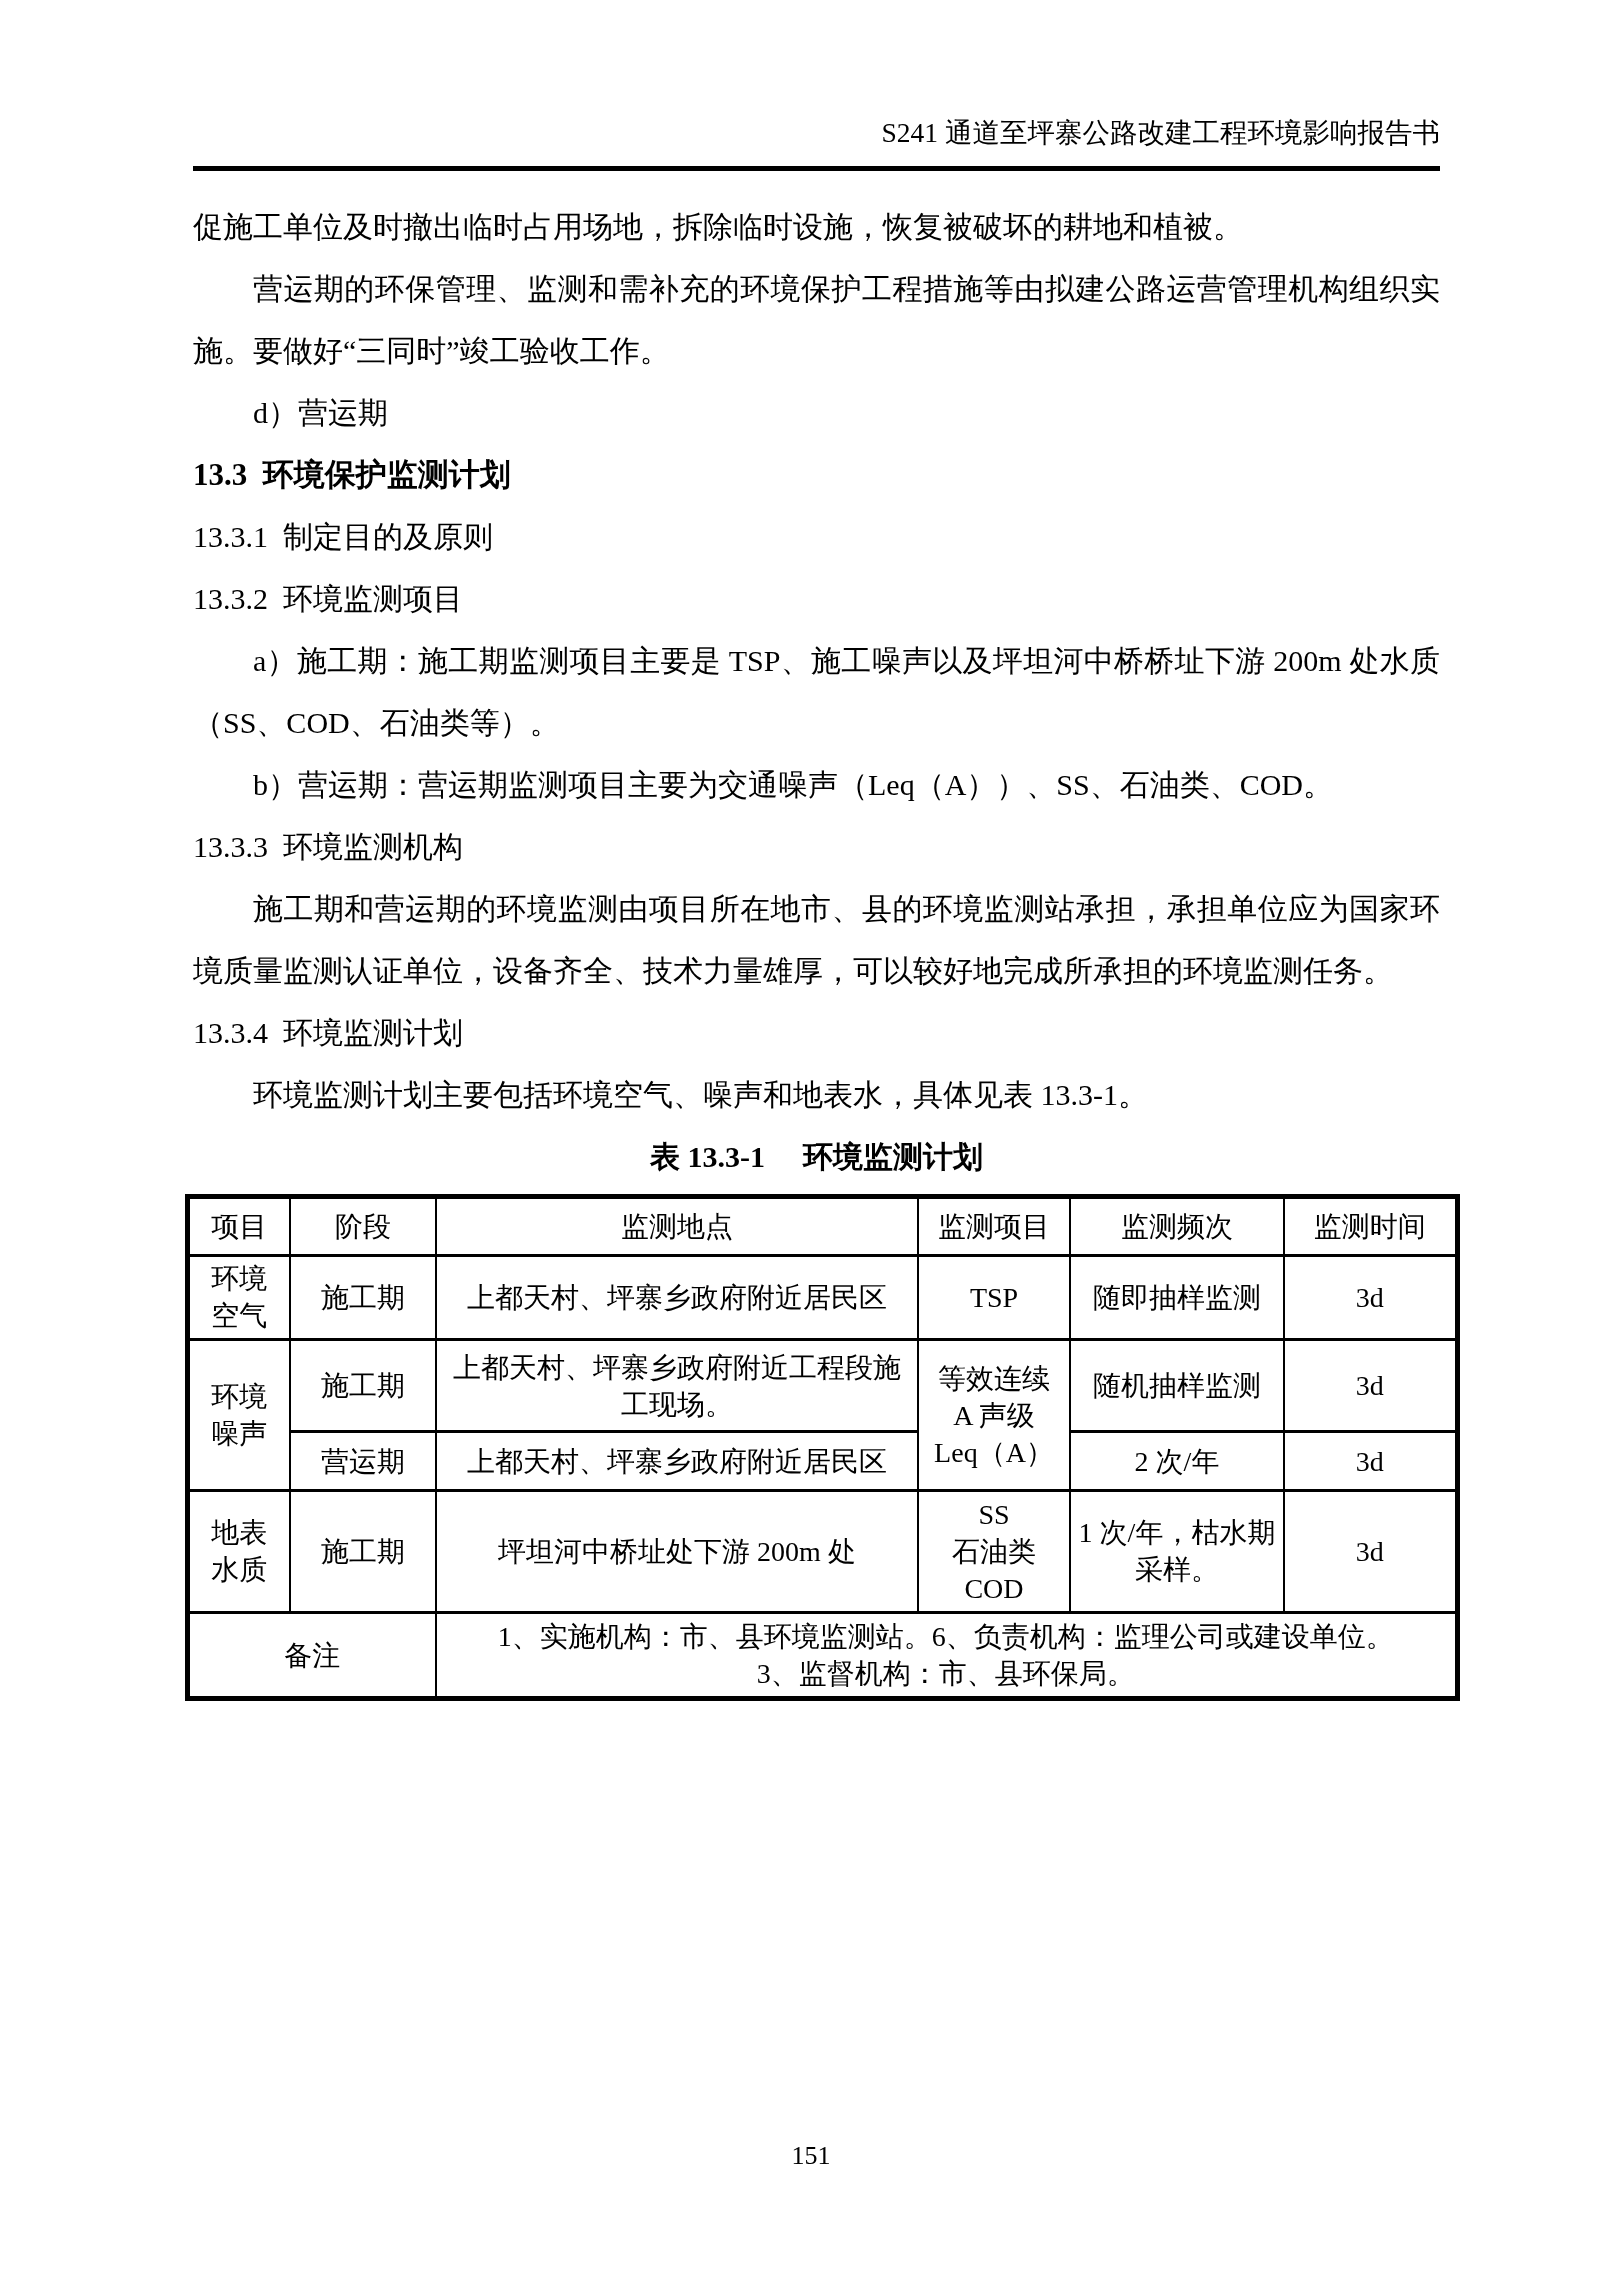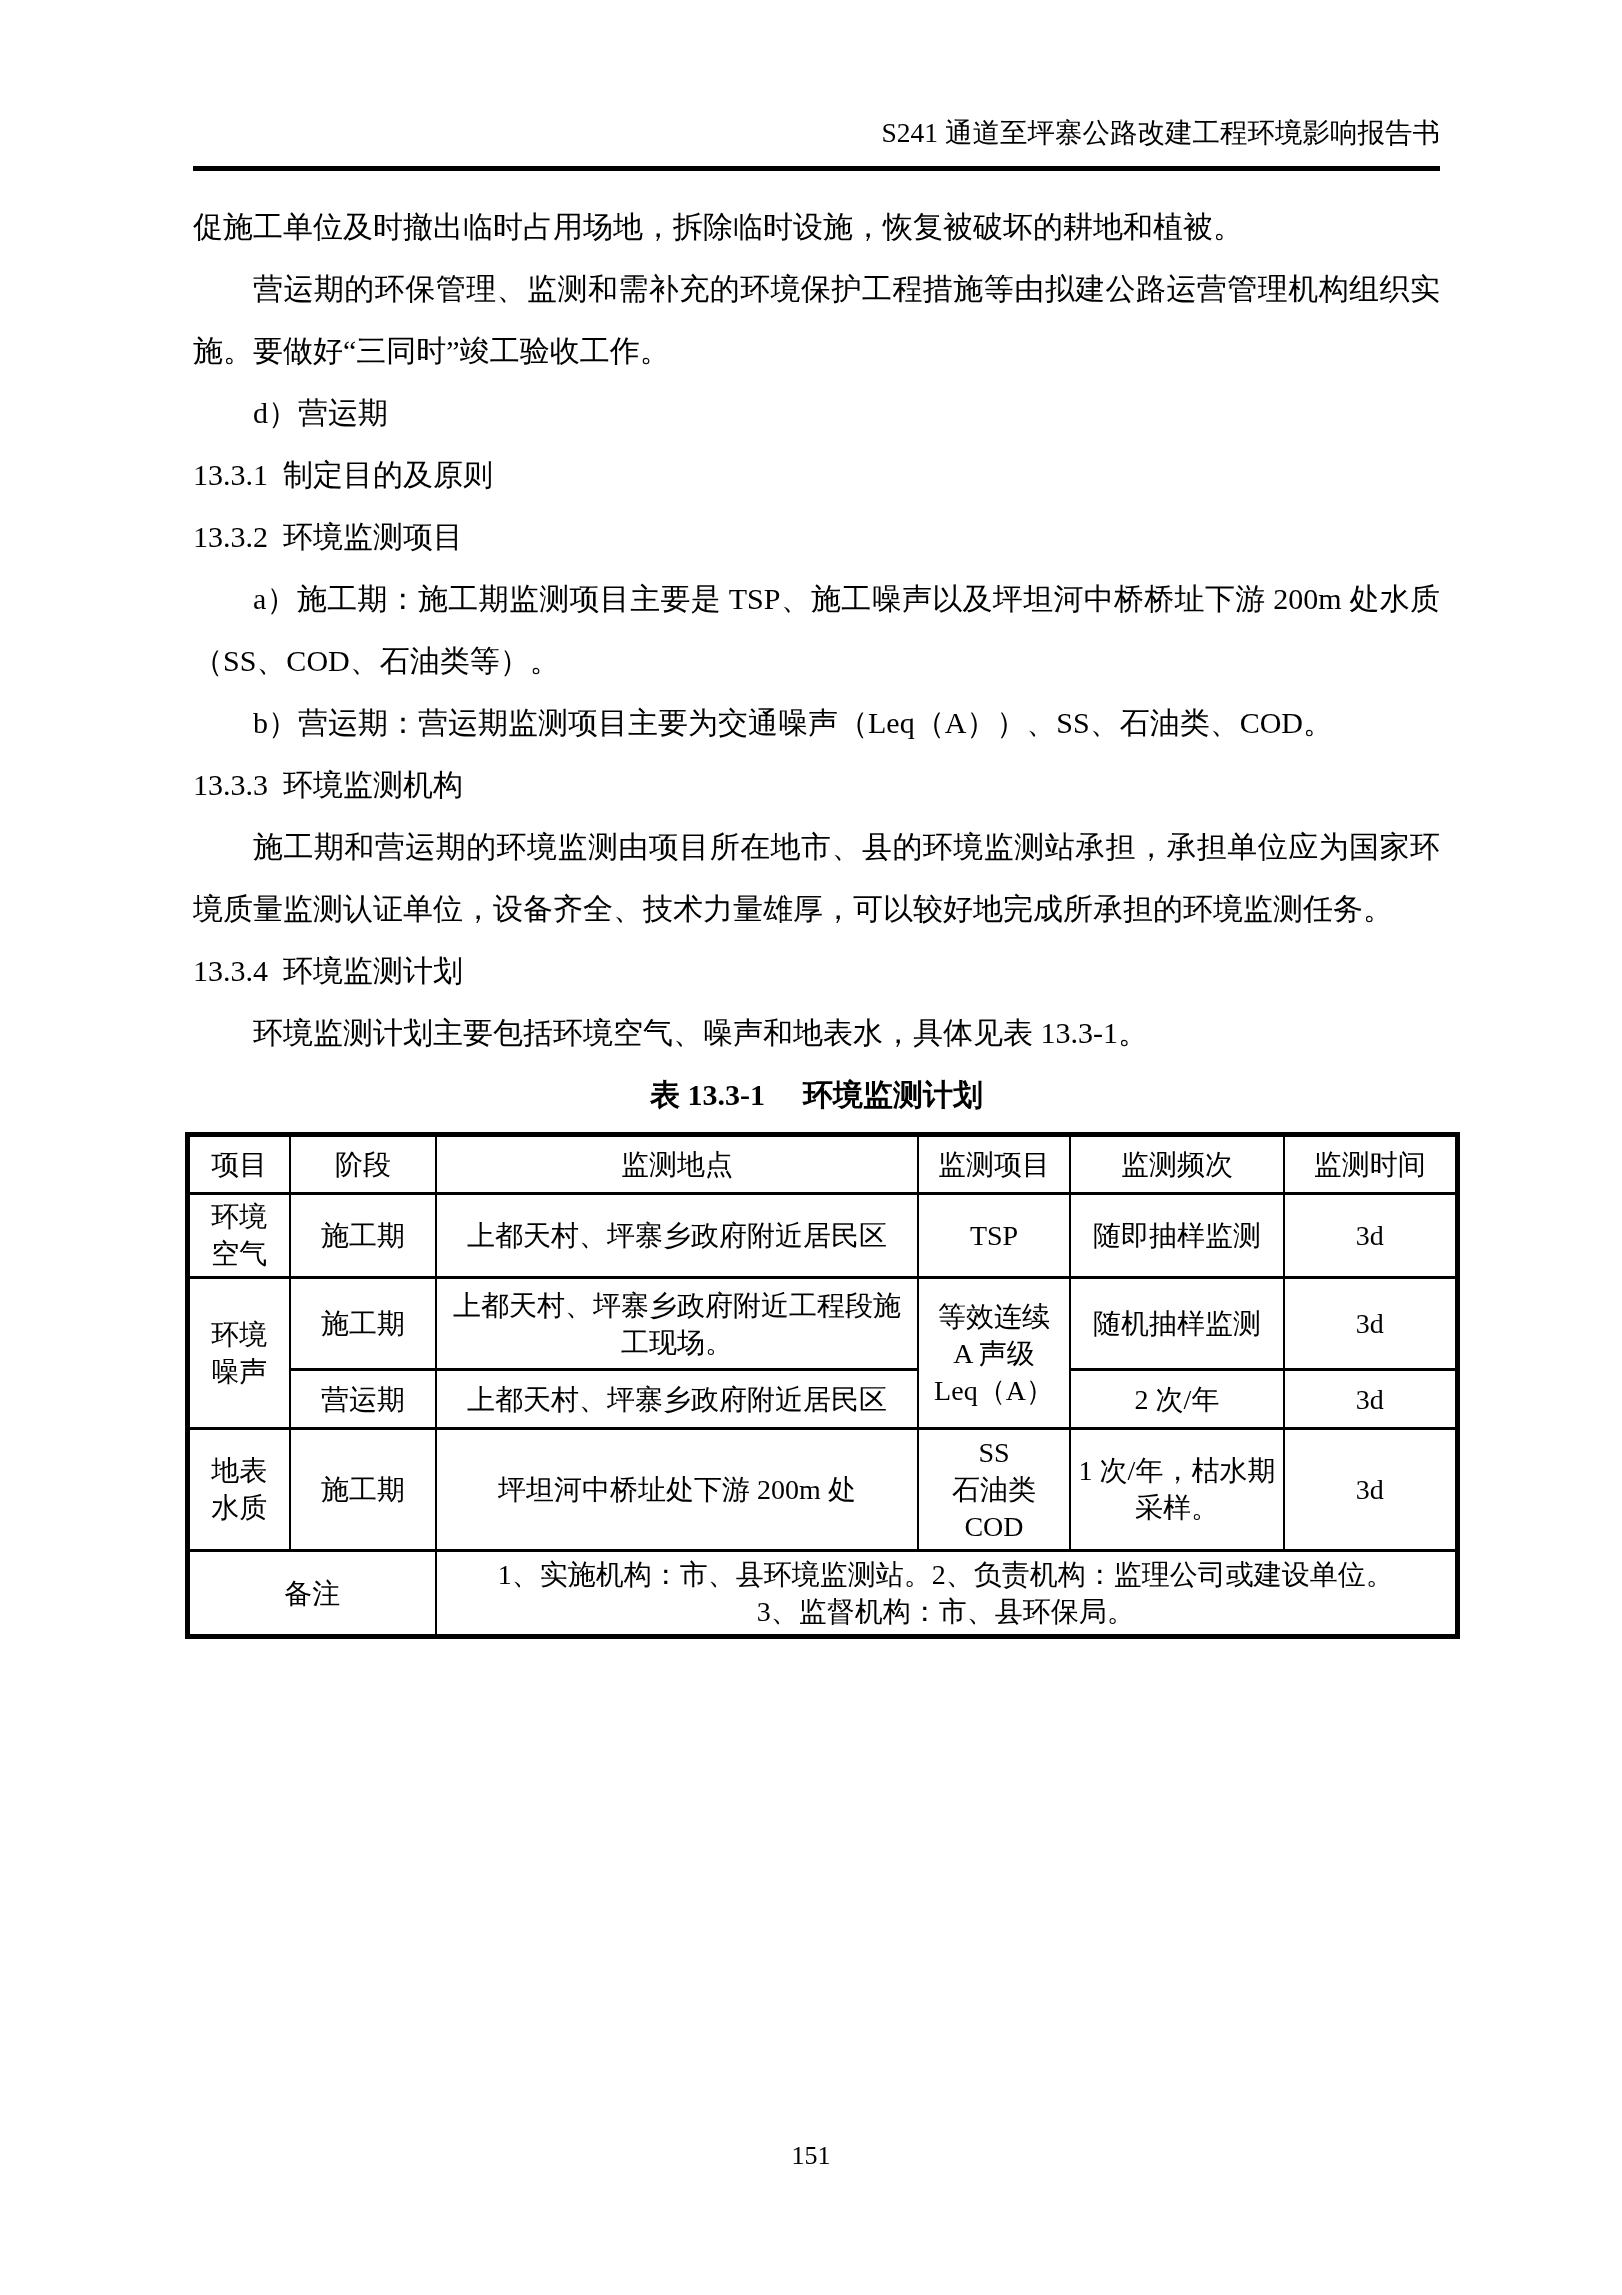--- a/index.html
+++ b/index.html
@@ -96,20 +96,21 @@
   <div class="content">
 
     <div class="doc-header">
       <span>S241 通道至坪寨公路改建工程环境影响报告书</span>
     </div>
 
     <div class="bodytext">
       <p class="para">促施工单位及时撤出临时占用场地，拆除临时设施，恢复被破坏的耕地和植被。</p>
       <p class="para indent">营运期的环保管理、监测和需补充的环境保护工程措施等由拟建公路运营管理机构组织实施。要做好“三同时”竣工验收工作。</p>
       <p class="para indent">d）营运期</p>
+      <p class="h-main">13.3  环境保护监测计划</p>
       <p class="h-sub">13.3.1  制定目的及原则</p>
       <p class="h-sub">13.3.2  环境监测项目</p>
       <p class="para indent">a）施工期：施工期监测项目主要是 TSP、施工噪声以及坪坦河中桥桥址下游 200m 处水质（SS、COD、石油类等）。</p>
       <p class="para indent">b）营运期：营运期监测项目主要为交通噪声（Leq（A））、SS、石油类、COD。</p>
       <p class="h-sub">13.3.3  环境监测机构</p>
       <p class="para indent">施工期和营运期的环境监测由项目所在地市、县的环境监测站承担，承担单位应为国家环境质量监测认证单位，设备齐全、技术力量雄厚，可以较好地完成所承担的环境监测任务。</p>
       <p class="h-sub">13.3.4  环境监测计划</p>
       <p class="para indent">环境监测计划主要包括环境空气、噪声和地表水，具体见表 13.3-1。</p>
     </div>
 
@@ -184,21 +185,21 @@
               <span class="cell-line">石油类</span>
               <span class="cell-line">COD</span>
             </td>
             <td>1 次/年，枯水期采样。</td>
             <td>3d</td>
           </tr>
 
           <tr class="r-note">
             <td colspan="2">备注</td>
             <td colspan="4" class="note-content">
-              <span class="cell-line">1、实施机构：市、县环境监测站。2、负责机构：监理公司或建设单位。</span>
+              <span class="cell-line">1、实施机构：市、县环境监测站。6、负责机构：监理公司或建设单位。</span>
               <span class="cell-line">3、监督机构：市、县环保局。</span>
             </td>
           </tr>
         </tbody>
       </table>
     </div>
 
   </div>
 
   <div class="page-footer">151</div>

